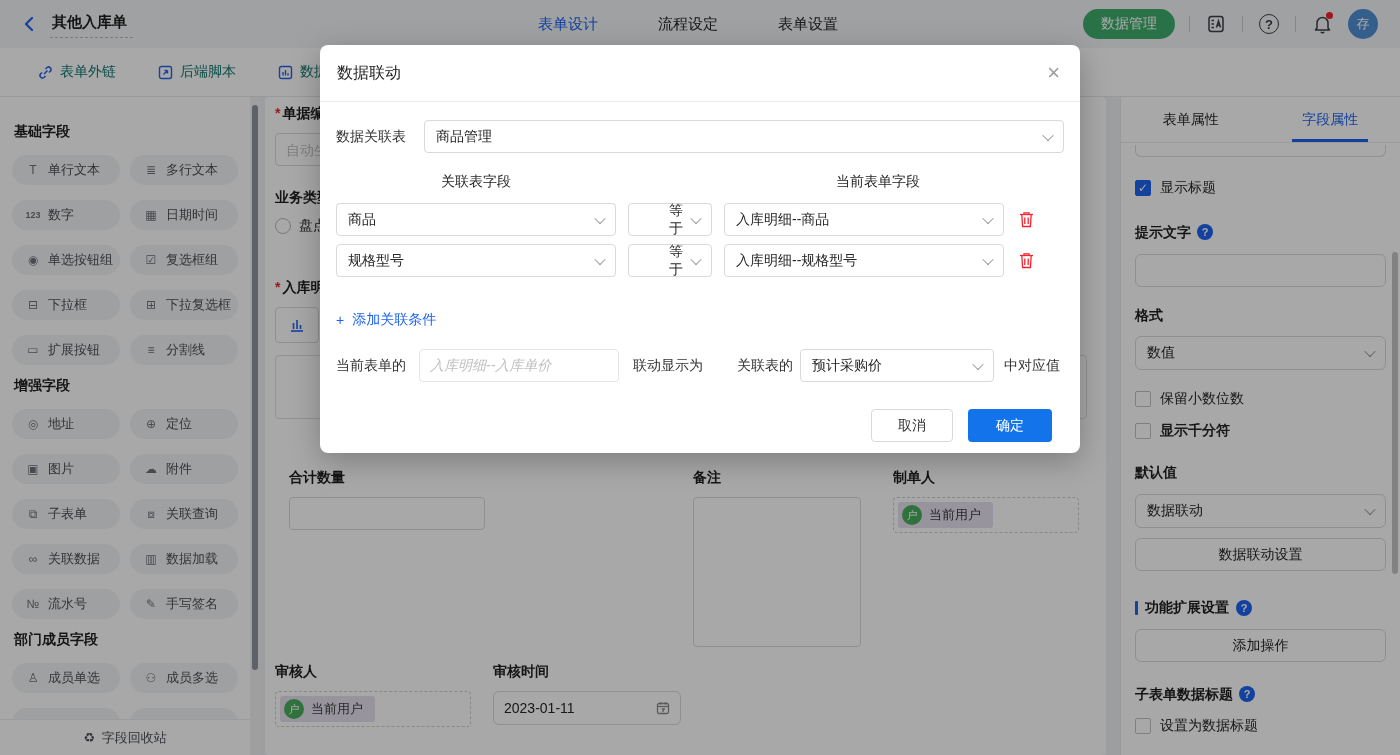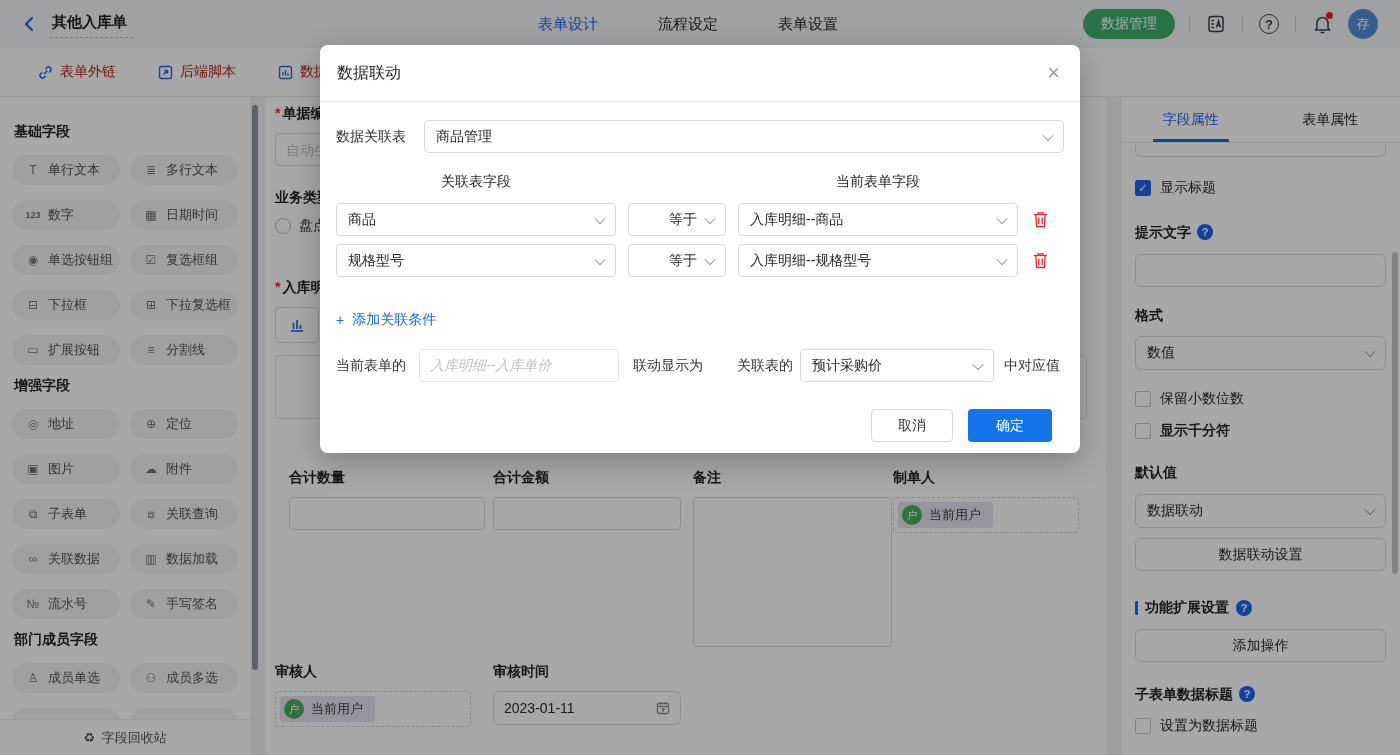--- a/index.html
+++ b/index.html
@@ -18,21 +18,21 @@
   .pill-green { background:#3fae6d; color:#fff; font-size:14px; border:none; border-radius:16px; height:30px; padding:0 18px; cursor:pointer; }
   .v-sep { width:1px; height:16px; background:#c9ccd2; }
   .hicon { width:24px; height:24px; display:flex; align-items:center; justify-content:center; position:relative; cursor:pointer; }
   .help-circle { width:20px; height:20px; border:1.6px solid #3a3f47; border-radius:50%; font-size:13px; font-weight:600; color:#3a3f47; display:flex; align-items:center; justify-content:center; }
   .bell-dot { position:absolute; top:0; right:1px; width:7px; height:7px; background:#f5222d; border-radius:50%; }
   .avatar { width:30px; height:30px; border-radius:50%; background:#4f8fd4; color:#fff; font-size:13px; display:flex; align-items:center; justify-content:center; cursor:pointer; }
 
   
   .toolbar { position:absolute; left:0; top:48px; width:1400px; height:49px; background:#fff; border-bottom:1px solid #e7e9ec; display:flex; align-items:center; z-index:1; }
   .tool-items { display:flex; gap:42px; padding-left:38px; }
-  .tool-item { display:flex; align-items:center; gap:7px; color:#b91c1c; font-size:14px; cursor:pointer; }
+  .tool-item { display:flex; align-items:center; gap:7px; color:#0f766e; font-size:14px; cursor:pointer; }
   .toolbar-right { margin-left:auto; display:flex; align-items:center; gap:14px; padding-right:26px; }
   .btn-outline-blue { height:32px; min-width:72px; border:1px solid #1e63f0; color:#1e63f0; background:#fff; border-radius:16px; font-size:14px; cursor:pointer; }
   .btn-fill-blue { height:32px; min-width:72px; border:none; color:#fff; background:#1e55e6; border-radius:16px; font-size:14px; cursor:pointer; }
   .share-circle { width:32px; height:32px; border:1px solid #9db4ea; border-radius:50%; display:flex; align-items:center; justify-content:center; background:#fff; cursor:pointer; }
 
   
   .sidebar { position:absolute; left:0; top:97px; width:250px; height:658px; background:#fff; overflow:hidden; z-index:1; }
   .sidebar-inner { padding:14px 12px 40px 12px; }
   .sec-title { font-size:14px; font-weight:700; color:#1f1f1f; margin:12px 0 14px 2px; }
   .pill-grid { display:grid; grid-template-columns:1fr 1fr; gap:15px 10px; margin-bottom:10px; }
@@ -95,21 +95,21 @@
   .m-row { display:flex; align-items:center; }
   .m-label { font-size:14px; color:#333; white-space:nowrap; }
   .mselect { height:33px; border:1px solid #d9d9d9; border-radius:4px; display:flex; align-items:center; justify-content:space-between; padding:0 11px; font-size:14px; color:#262626; background:#fff; cursor:pointer; }
   .rel-select { flex:1; margin-left:18px; }
   .cond-heads { display:flex; margin:20px 0 12px 0; }
   .ch1 { width:280px; text-align:center; font-size:14px; color:#262626; }
   .ch-sp { width:122px; }
   .ch2 { width:280px; text-align:center; font-size:14px; color:#262626; }
   .cond-row { display:flex; align-items:center; gap:12px; margin-bottom:8px; }
   .sel-l { width:280px; }
-  .sel-op { width:98px;padding-left:40px; }
+  .sel-op { width:84px;padding-left:40px; }
   .sel-r { width:280px; }
   .trash { width:20px; height:20px; display:flex; align-items:center; justify-content:center; cursor:pointer; }
   .add-link { display:inline-flex; align-items:center; gap:8px; color:#1e63f0; font-size:14px; margin-top:26px; cursor:pointer; }
   .map-row { display:flex; align-items:center; margin-top:20px; }
   .dis-input { width:200px; height:33px; border:1px solid #e5e5e5; border-radius:4px; padding:0 10px; font-size:14px; color:#bfbfbf; background:#fff; margin-left:13px; font-family:inherit;font-style:italic; }
   .map-mid { margin-left:14px; }
   .map-rel { margin-left:34px; }
   .map-select { width:194px; margin-left:7px; }
   .map-suffix { margin-left:10px; }
   .modal-footer { display:flex; justify-content:flex-end; gap:15px; margin-top:27px; padding-right:12px; }
@@ -327,25 +327,21 @@
             <line x1="11.5" y1="12" x2="11.5" y2="8"></line>
         </svg>
       </div>
       <div class="subform-box"></div>
     </div>
 
     <div class="fgroup" style="left:24px; top:372px; width:196px;">
       <div class="flabel">合计数量</div>
       <input class="finput" style="">
     </div>
-    <div class="fgroup" style="left:228px; top:372px; width:188px;">
-      <div class="flabel">合计金额</div>
-      <input class="finput" style="">
-    </div>
-    <div class="fgroup" style="left:428px; top:372px; width:199px;">
+    <div class="fgroup" style="left:428px; top:372px; width:168px;">
       <div class="flabel">备注</div>
       <div class="ftextarea"></div>
     </div>
     <div class="fgroup" style="left:628px; top:372px; width:186px;">
       <div class="flabel">制单人</div>
       <div class="dashed-box">
         <span class="user-chip">
           <span class="chip-avatar">户</span>
           <span class="chip-text">当前用户</span>
         </span>
@@ -372,22 +368,22 @@
             <line x1="9.5" y1="1" x2="9.5" y2="3.5"></line>
             <path d="M5.8 8 h2.4 l-1.6 3"></path>
         </svg>
       </div>
     </div>
   </div>
 </div>
 
 <div class="rpanel">
   <div class="rtabs">
+    <div class="rtab">表单属性</div>
     <div class="rtab active">字段属性</div>
-    <div class="rtab">表单属性</div>
   </div>
   <div class="rbody">
     <div class="cut-input"></div>
 
     <div class="check-row" style="margin-top:22px;">
       <span class="cbox checked">✓</span>
       <span>显示标题</span>
     </div>
 
     <div class="plabel" style="margin-top:27px;">

